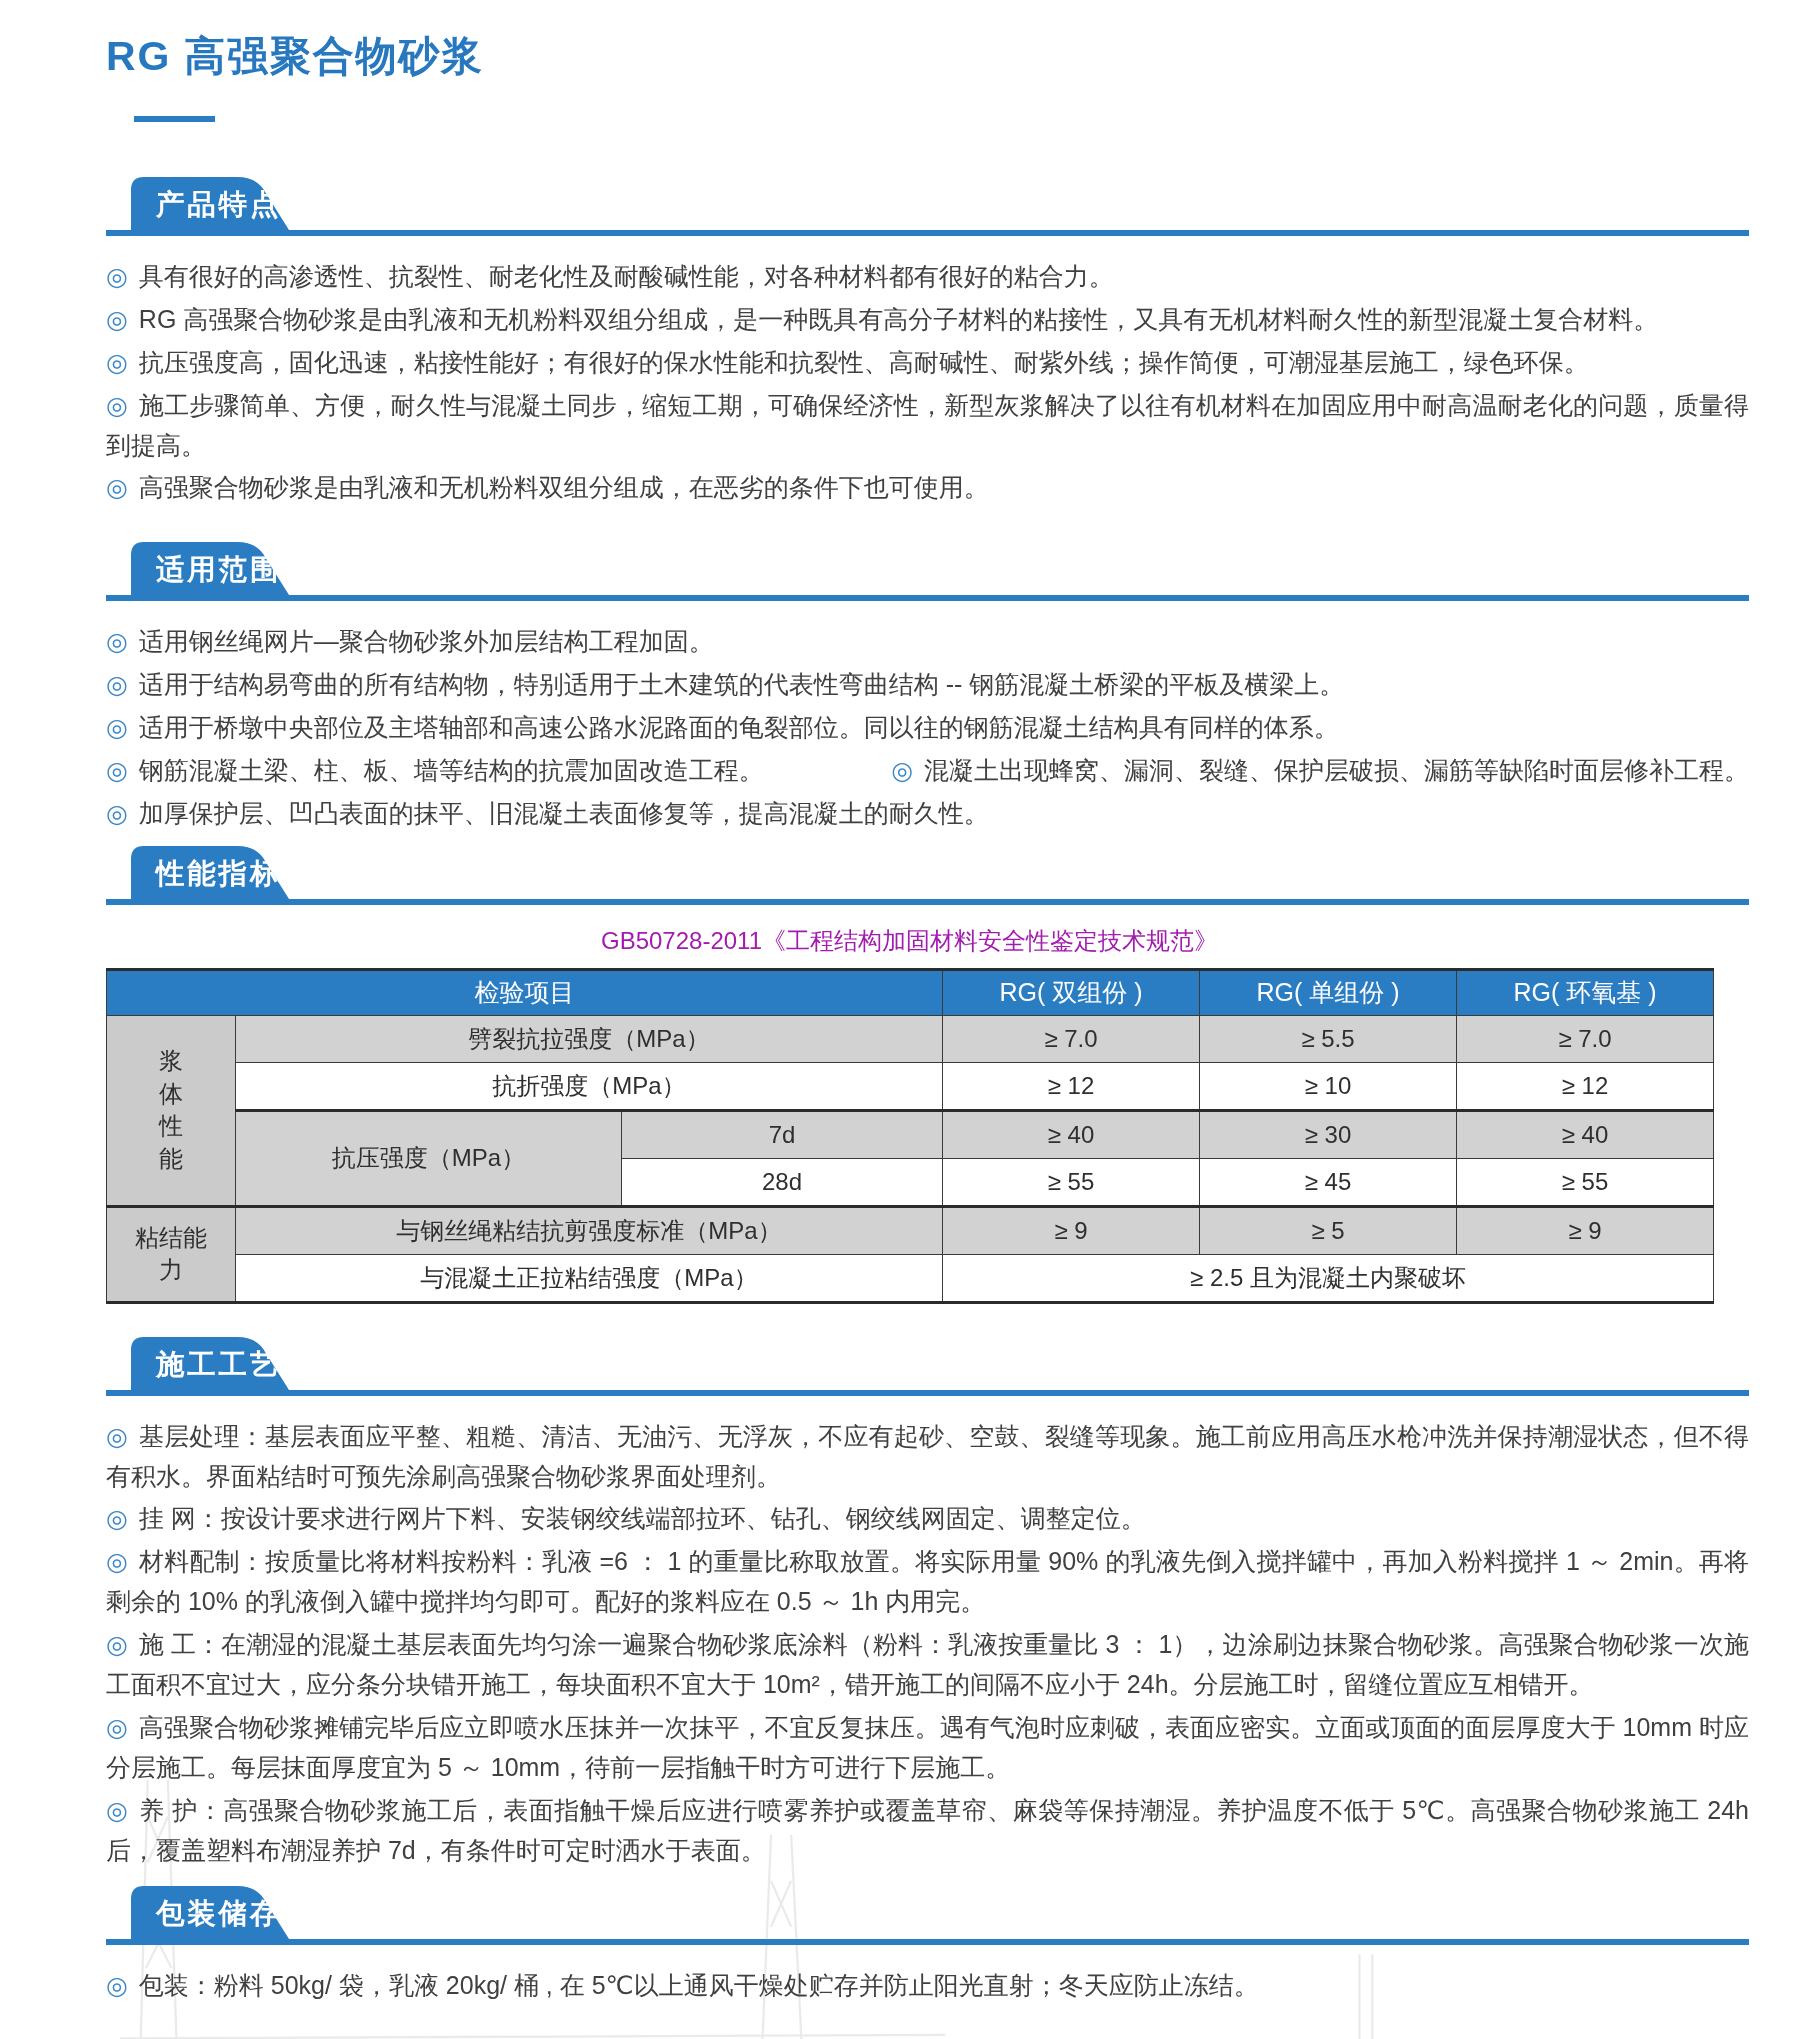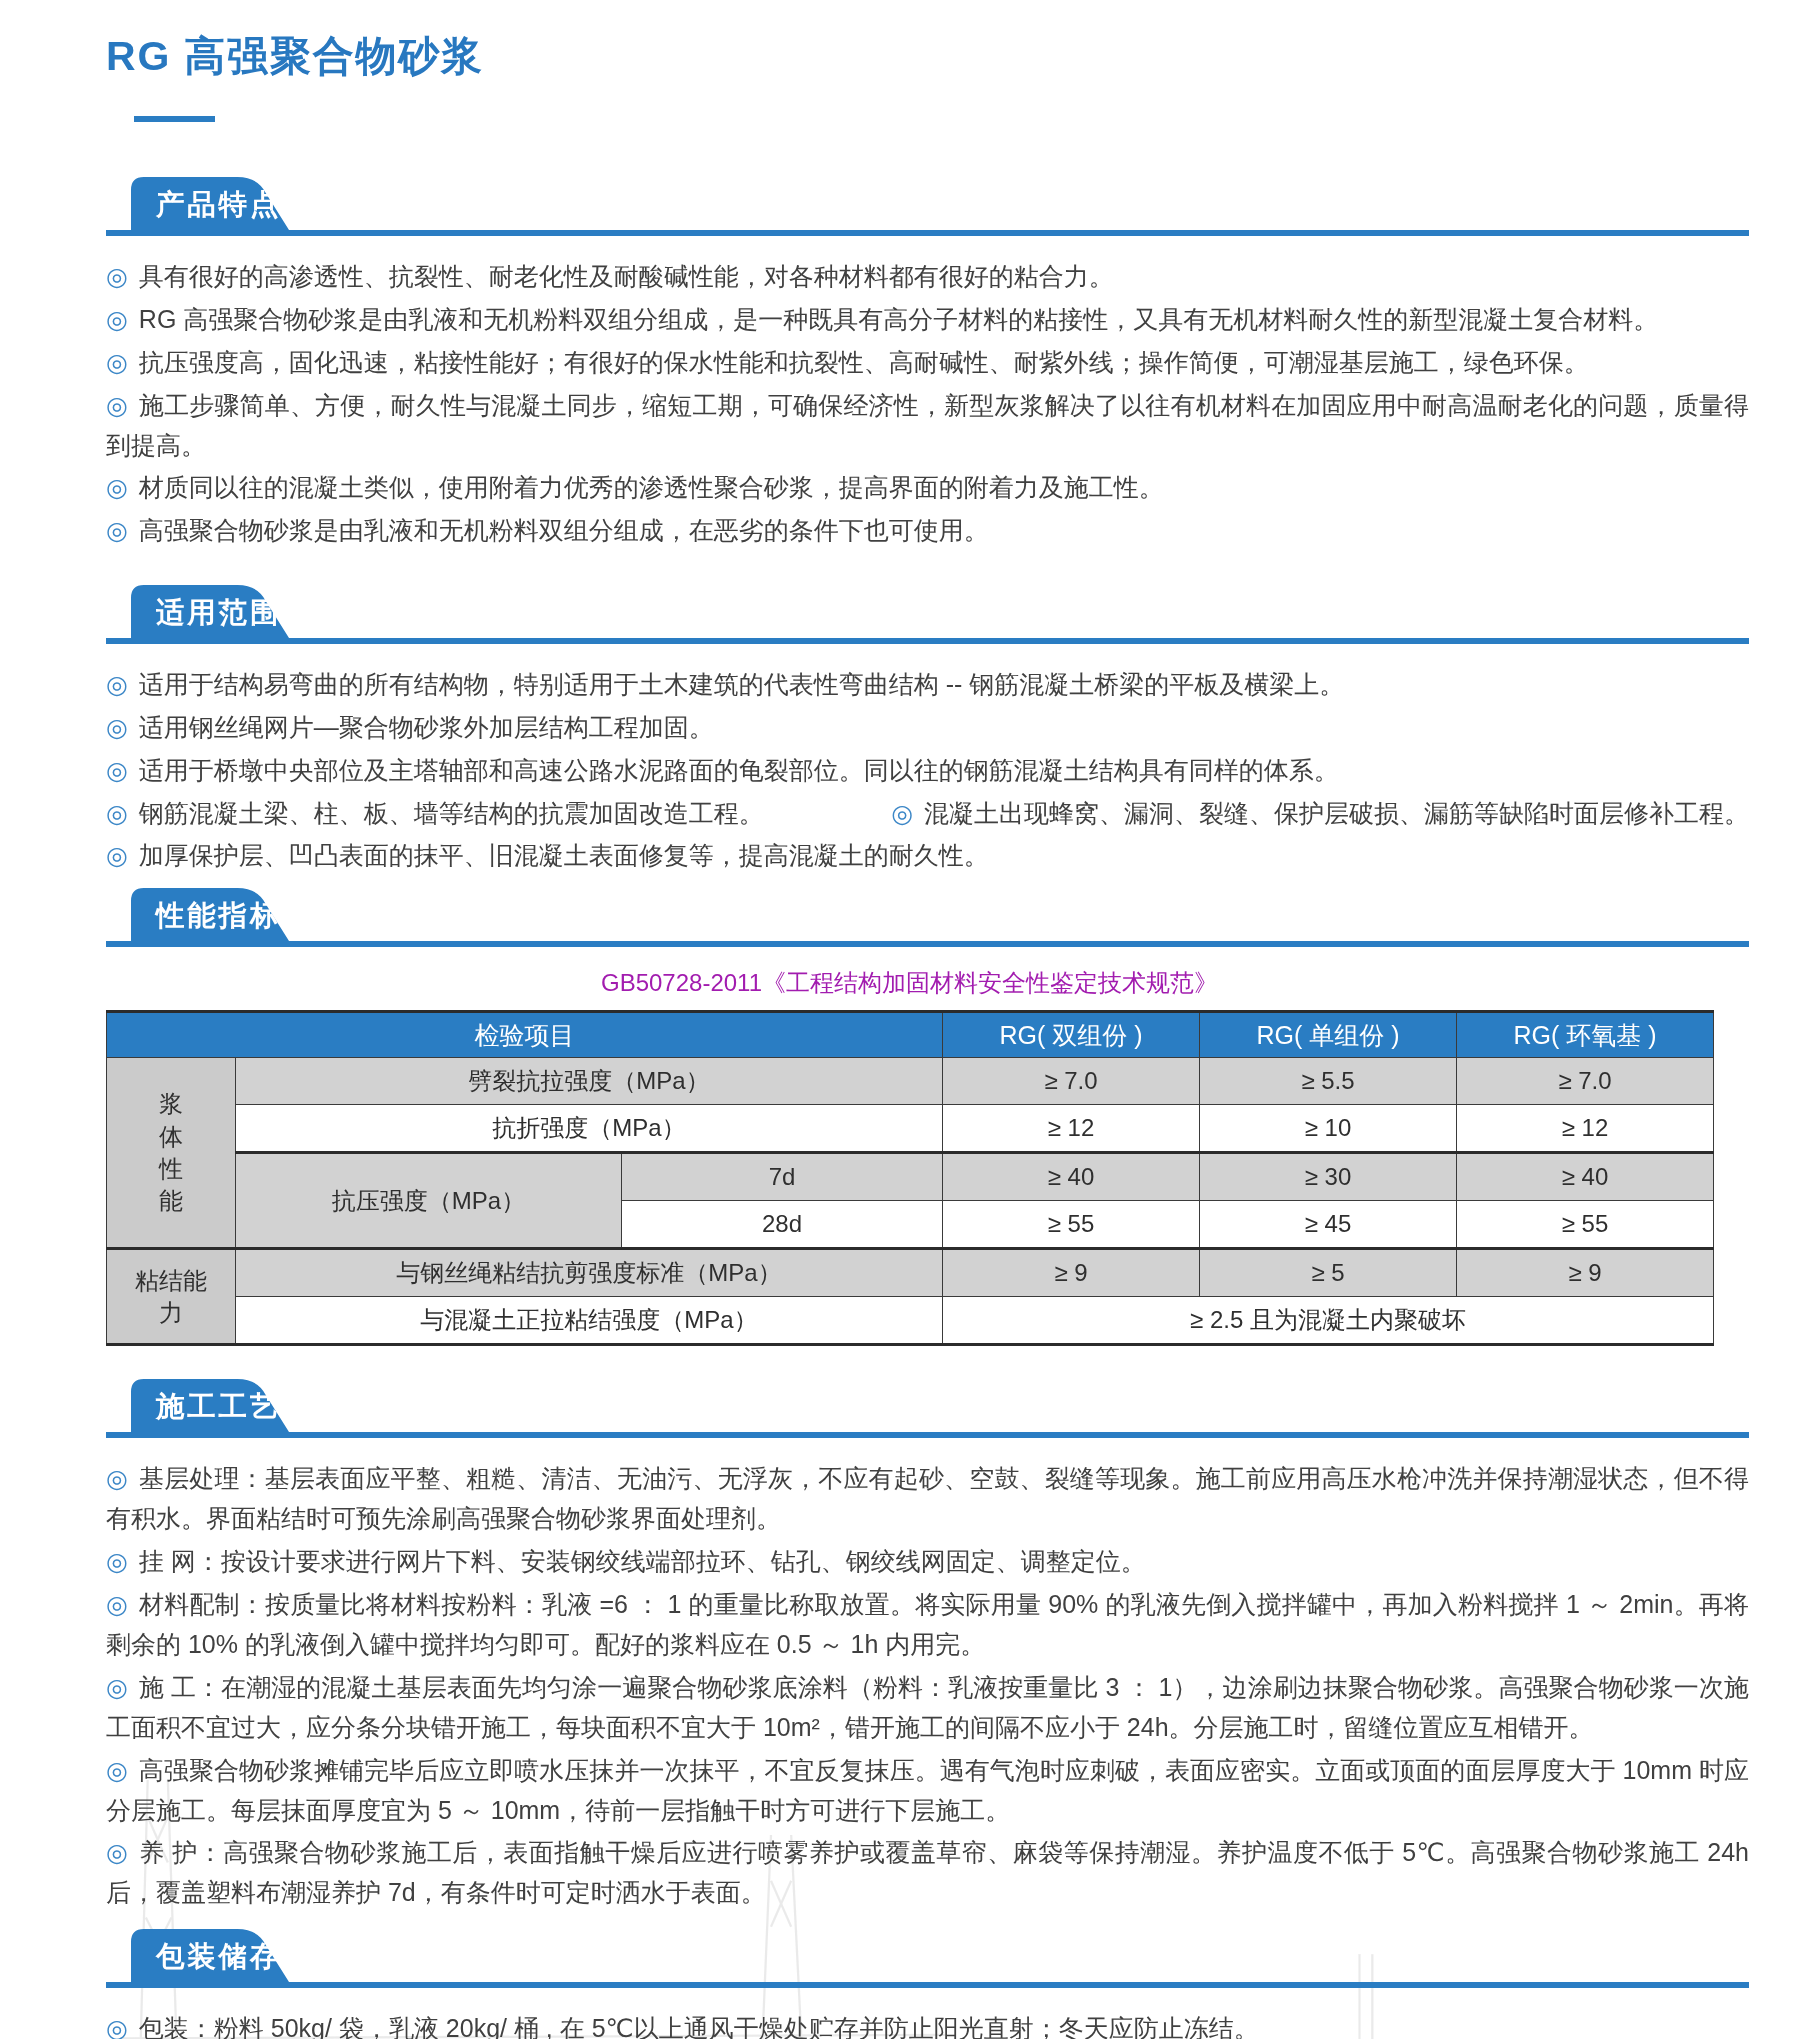--- a/index.html
+++ b/index.html
@@ -103,37 +103,36 @@
             <path d="M0,14 Q0,0 14,0 L116,0 Q138,0 147,18 L172,58 L0,58 Z" fill="#2a7dc3"></path>
           </svg>
           <span class="tab-label">产品特点</span>
         </div>
       </div>
       <div class="list">
         <p class="item"><span class="bullet">◎</span><span>具有很好的高渗透性、抗裂性、耐老化性及耐酸碱性能，对各种材料都有很好的粘合力。</span></p>
         <p class="item"><span class="bullet">◎</span><span>RG 高强聚合物砂浆是由乳液和无机粉料双组分组成，是一种既具有高分子材料的粘接性，又具有无机材料耐久性的新型混凝土复合材料。</span></p>
         <p class="item"><span class="bullet">◎</span><span>抗压强度高，固化迅速，粘接性能好；有很好的保水性能和抗裂性、高耐碱性、耐紫外线；操作简便，可潮湿基层施工，绿色环保。</span></p>
         <p class="item"><span class="bullet">◎</span><span>施工步骤简单、方便，耐久性与混凝土同步，缩短工期，可确保经济性，新型灰浆解决了以往有机材料在加固应用中耐高温耐老化的问题，质量得到提高。</span></p>
-        <p class="item"><span class="bullet">◎</span><span>材质同以往的混凝土类似，使用附着力优秀的渗透性聚合砂浆，提高界面的附着力及施工性。</span></p>
         <p class="item"><span class="bullet">◎</span><span>高强聚合物砂浆是由乳液和无机粉料双组分组成，在恶劣的条件下也可使用。</span></p>
       </div>
     </div>
 
     <div class="section" id="sec-scope">
       <div class="sec-head">
         <div class="tab">
           <svg viewBox="0 0 172 58" preserveAspectRatio="none">
             <path d="M0,14 Q0,0 14,0 L116,0 Q138,0 147,18 L172,58 L0,58 Z" fill="#2a7dc3"></path>
           </svg>
           <span class="tab-label">适用范围</span>
         </div>
       </div>
       <div class="list">
+        <p class="item"><span class="bullet">◎</span><span>适用钢丝绳网片—聚合物砂浆外加层结构工程加固。</span></p>
         <p class="item"><span class="bullet">◎</span><span>适用于结构易弯曲的所有结构物，特别适用于土木建筑的代表性弯曲结构 -- 钢筋混凝土桥梁的平板及横梁上。</span></p>
-        <p class="item"><span class="bullet">◎</span><span>适用钢丝绳网片—聚合物砂浆外加层结构工程加固。</span></p>
         <p class="item"><span class="bullet">◎</span><span>适用于桥墩中央部位及主塔轴部和高速公路水泥路面的龟裂部位。同以往的钢筋混凝土结构具有同样的体系。</span></p>
         <div class="pair-row">
           <p class="item"><span class="bullet">◎</span><span>钢筋混凝土梁、柱、板、墙等结构的抗震加固改造工程。</span></p>
           <p class="item"><span class="bullet">◎</span><span>混凝土出现蜂窝、漏洞、裂缝、保护层破损、漏筋等缺陷时面层修补工程。</span></p>
         </div>
         <p class="item"><span class="bullet">◎</span><span>加厚保护层、凹凸表面的抹平、旧混凝土表面修复等，提高混凝土的耐久性。</span></p>
       </div>
     </div>
 
     <div class="section" id="sec-performance">

